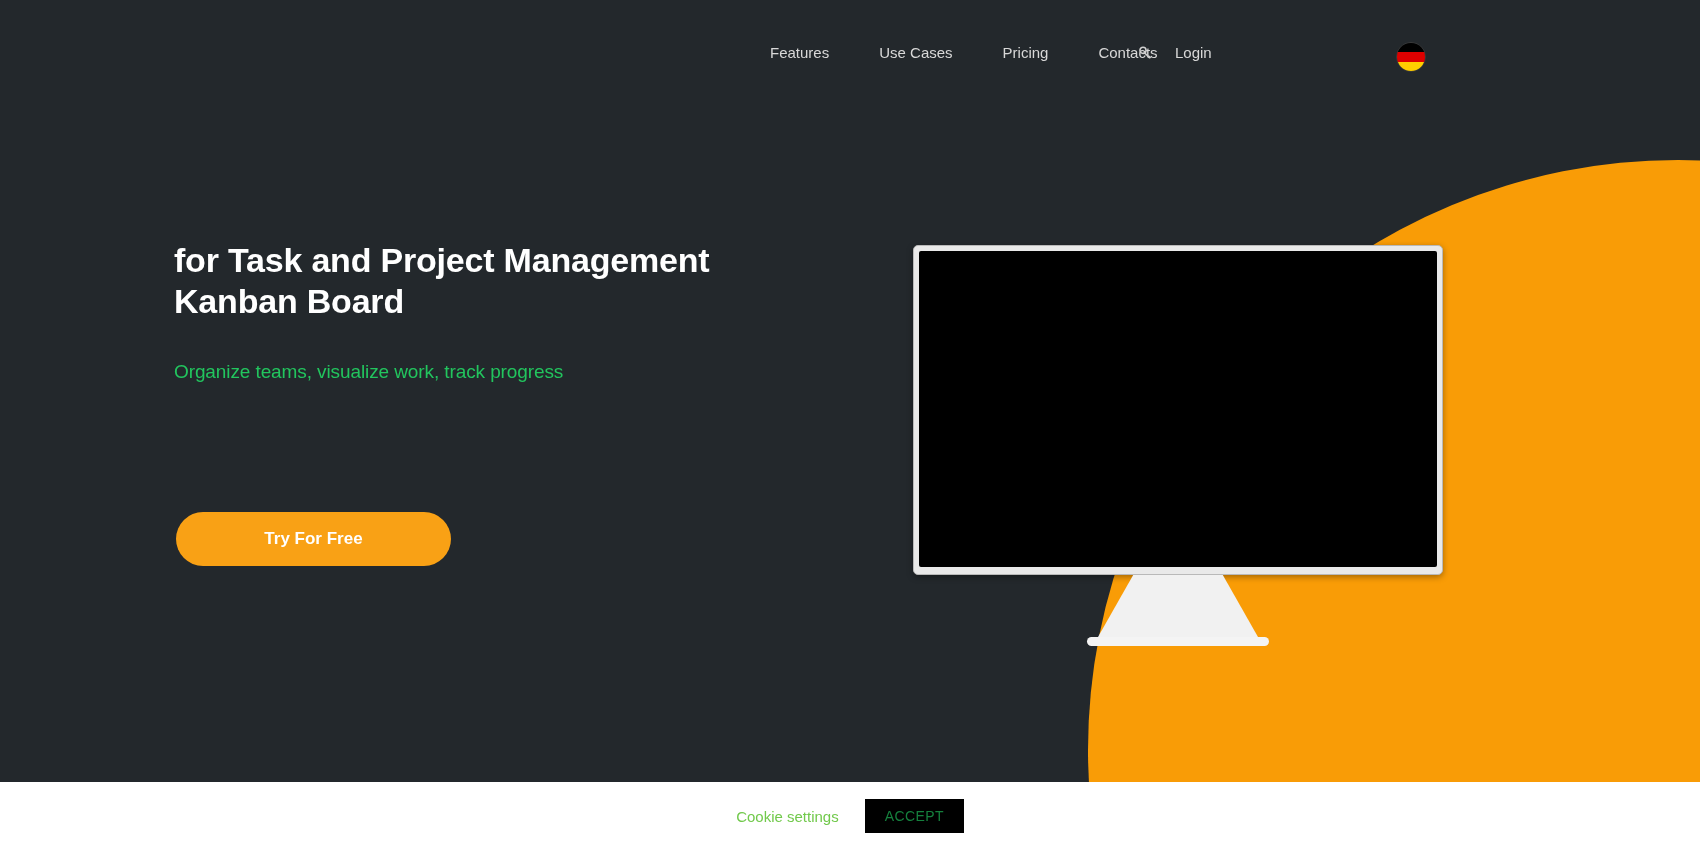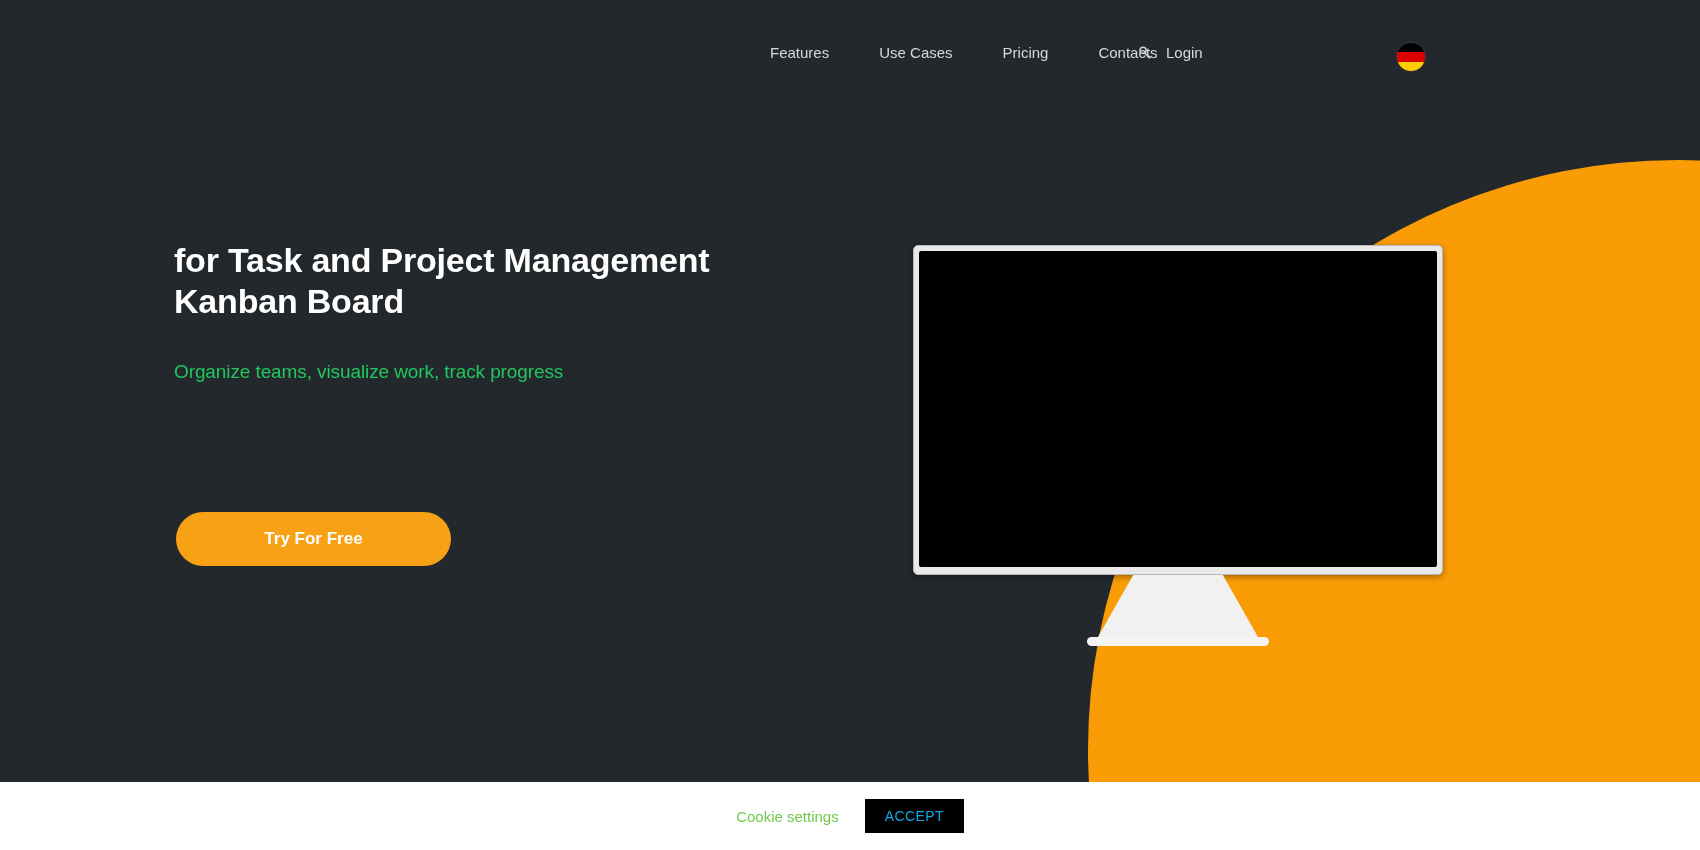--- a/index.html
+++ b/index.html
@@ -96,21 +96,21 @@
     white-space: nowrap;
     cursor: pointer;
   }
 
   .login-wrap {
     position: absolute;
     left: 1138px;
     top: 44px;
     display: flex;
     align-items: center;
-    gap: 12px;
+    gap: 21px;
     cursor: pointer;
   }
   .key-icon { width: 16px; height: 16px; display: block; }
   .login-label { color: #d8d8d8; font-size: 15px; }
 
   .try-top {
     position: absolute;
     left: 1236px;
     top: 37px;
     width: 145px;
@@ -240,21 +240,21 @@
     font-size: 15px;
   }
   .cookie-settings {
     color: #71c94b;
     font-size: 15px;
     text-decoration: none;
     cursor: pointer;
   }
   .cookie-accept {
     background: #000000;
-    color: #0ea5e9;
+    color: #15803d;
     border: none;
     font-size: 14px;
     font-weight: 400;
     font-family: "Liberation Sans", sans-serif;
     padding: 9px 20px;
     cursor: pointer;
     letter-spacing: 0.4px;
   }
 </style>
 </head>

